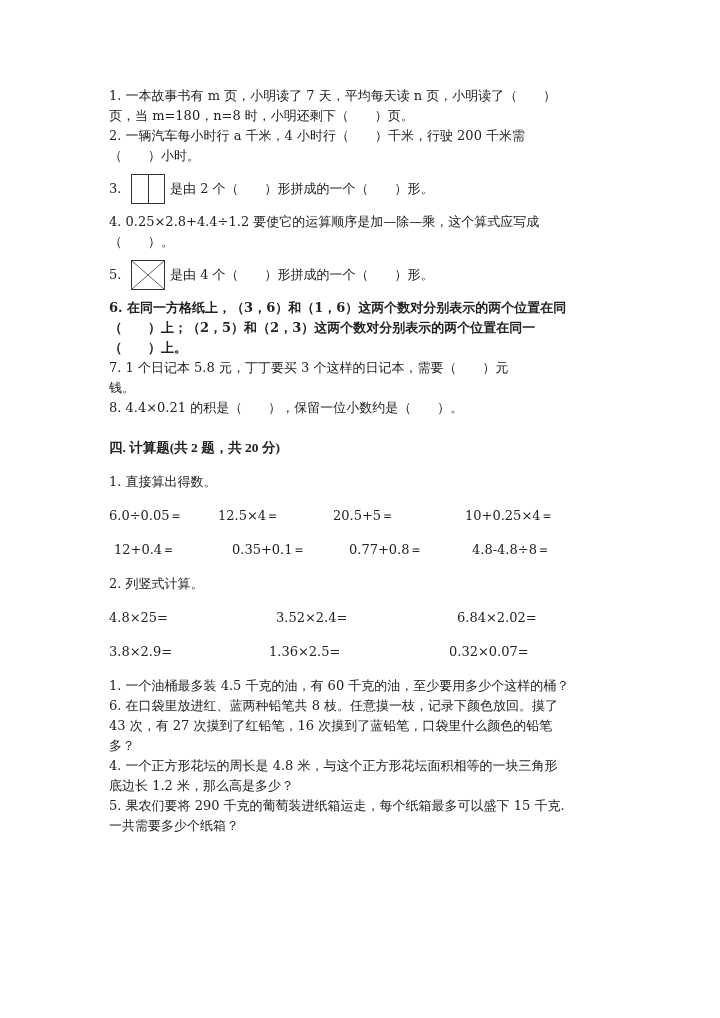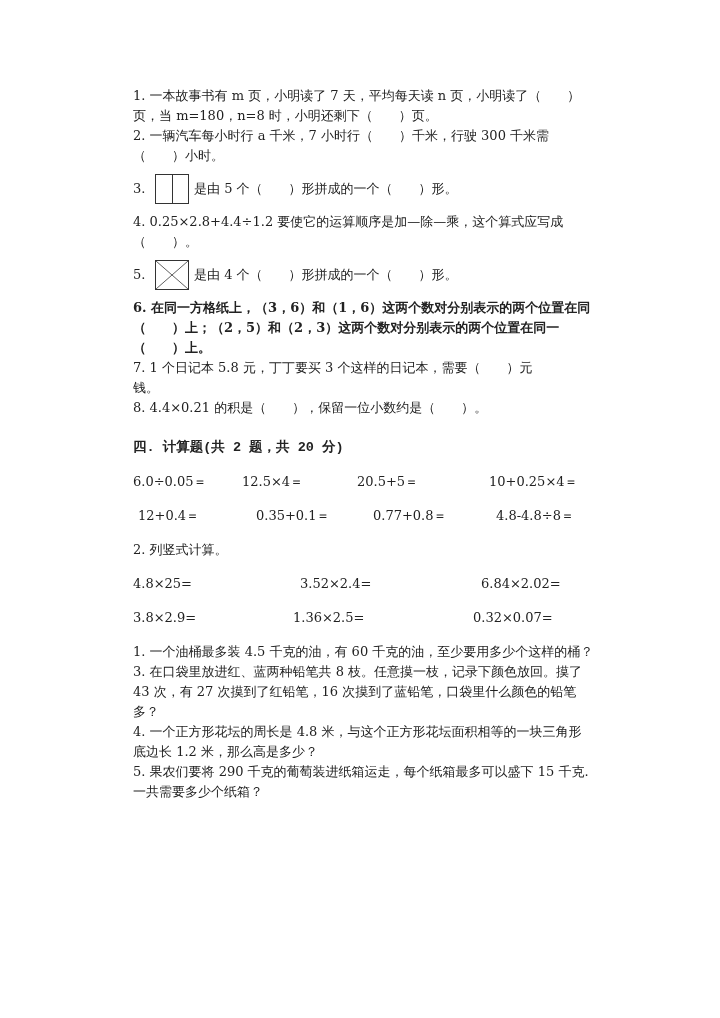--- a/index.html
+++ b/index.html
@@ -1,48 +1,48 @@
 <!DOCTYPE html>
 <html><head>
 <meta charset="utf-8">
 <style>
   html, body { margin: 0; padding: 0; background: #ffffff; }
   body { width: 720px; height: 1018px; position: relative; overflow: hidden;
          font-family: "DejaVu Serif", "Liberation Serif", serif; color: #222; }
-  .page { position: absolute; left: 109px; top: 86px; width: 505px; font-size: 13px; line-height: 20px; margin-left: 24px; }
+  .page { position: absolute; left: 109px; top: 86px; width: 505px; font-size: 13px; line-height: 20px; }
   .line { white-space: nowrap; }
   .q { margin: 0; }
   .fig-row { display: flex; align-items: center; height: 38px; }
   .fig-row .num { width: 22px; }
   .fig { border: 1.3px solid #333; width: 34px; height: 30px; margin-right: 5px; position: relative; box-sizing: border-box; }
   .fig.split::after { content: ""; position: absolute; left: 50%; top: 0; bottom: 0; border-left: 1.3px solid #333; }
   .fig svg { position: absolute; left: 0; top: 0; width: 100%; height: 100%; }
-  .heading { font-family: Liberation Mono, monospace; font-weight: bold; font-size: 13.5px; margin: 20px 0 14px 0; }
+  .heading { font-family: Liberation Serif, serif; font-weight: bold; font-size: 13.5px; margin: 20px 0 14px 0; }
   .sub { margin: 0 0 14px 0; }
   .calc-row { position: relative; height: 20px; margin-bottom: 14px; }
   .calc-row span { position: absolute; top: 0; }
 </style>
 </head>
 <body>
 
 <div class="page">
 
   <div class="q">
     <div class="line">1. 一本故事书有 m 页，小明读了 7 天，平均每天读 n 页，小明读了（　　）</div>
     <div class="line">页，当 m=180，n=8 时，小明还剩下（　　）页。</div>
   </div>
   <div class="q">
-    <div class="line">2. 一辆汽车每小时行 a 千米，7 小时行（　　）千米，行驶 300 千米需</div>
+    <div class="line">2. 一辆汽车每小时行 a 千米，4 小时行（　　）千米，行驶 200 千米需</div>
     <div class="line">（　　）小时。</div>
   </div>
 
   <div class="fig-row" style="margin-top:4px;">
     <span class="num">3.</span>
     <div class="fig split"></div>
-    <span class="line">是由 5 个（　　）形拼成的一个（　　）形。</span>
+    <span class="line">是由 2 个（　　）形拼成的一个（　　）形。</span>
   </div>
 
   <div class="q" style="margin-top:4px;">
     <div class="line">4. 0.25×2.8+4.4÷1.2 要使它的运算顺序是加—除—乘，这个算式应写成</div>
     <div class="line">（　　）。</div>
   </div>
 
   <div class="fig-row" style="margin-top:4px;">
     <span class="num">5.</span>
     <div class="fig">
@@ -61,20 +61,21 @@
   </div>
   <div class="q">
     <div class="line">7. 1 个日记本 5.8 元，丁丁要买 3 个这样的日记本，需要（　　）元</div>
     <div class="line">钱。</div>
   </div>
   <div class="q">
     <div class="line">8. 4.4×0.21 的积是（　　），保留一位小数约是（　　）。</div>
   </div>
 
   <div class="heading">四. 计算题(共 2 题，共 20 分)</div>
+  <div class="sub">1. 直接算出得数。</div>
   <div class="calc-row">
     <span style="left:0">6.0÷0.05＝</span>
     <span style="left:109px">12.5×4＝</span>
     <span style="left:224px">20.5+5＝</span>
     <span style="left:356px">10+0.25×4＝</span>
   </div>
   <div class="calc-row">
     <span style="left:5px">12+0.4＝</span>
     <span style="left:123px">0.35+0.1＝</span>
     <span style="left:240px">0.77+0.8＝</span>
@@ -90,21 +91,21 @@
   <div class="calc-row">
     <span style="left:0">3.8×2.9=</span>
     <span style="left:160px">1.36×2.5=</span>
     <span style="left:340px">0.32×0.07=</span>
   </div>
 
   <div class="q">
     <div class="line">1. 一个油桶最多装 4.5 千克的油，有 60 千克的油，至少要用多少个这样的桶？</div>
   </div>
   <div class="q">
-    <div class="line">3. 在口袋里放进红、蓝两种铅笔共 8 枝。任意摸一枝，记录下颜色放回。摸了</div>
+    <div class="line">6. 在口袋里放进红、蓝两种铅笔共 8 枝。任意摸一枝，记录下颜色放回。摸了</div>
     <div class="line">43 次，有 27 次摸到了红铅笔，16 次摸到了蓝铅笔，口袋里什么颜色的铅笔</div>
     <div class="line">多？</div>
   </div>
   <div class="q">
     <div class="line">4. 一个正方形花坛的周长是 4.8 米，与这个正方形花坛面积相等的一块三角形</div>
     <div class="line">底边长 1.2 米，那么高是多少？</div>
   </div>
   <div class="q">
     <div class="line">5. 果农们要将 290 千克的葡萄装进纸箱运走，每个纸箱最多可以盛下 15 千克.</div>
     <div class="line">一共需要多少个纸箱？</div>

